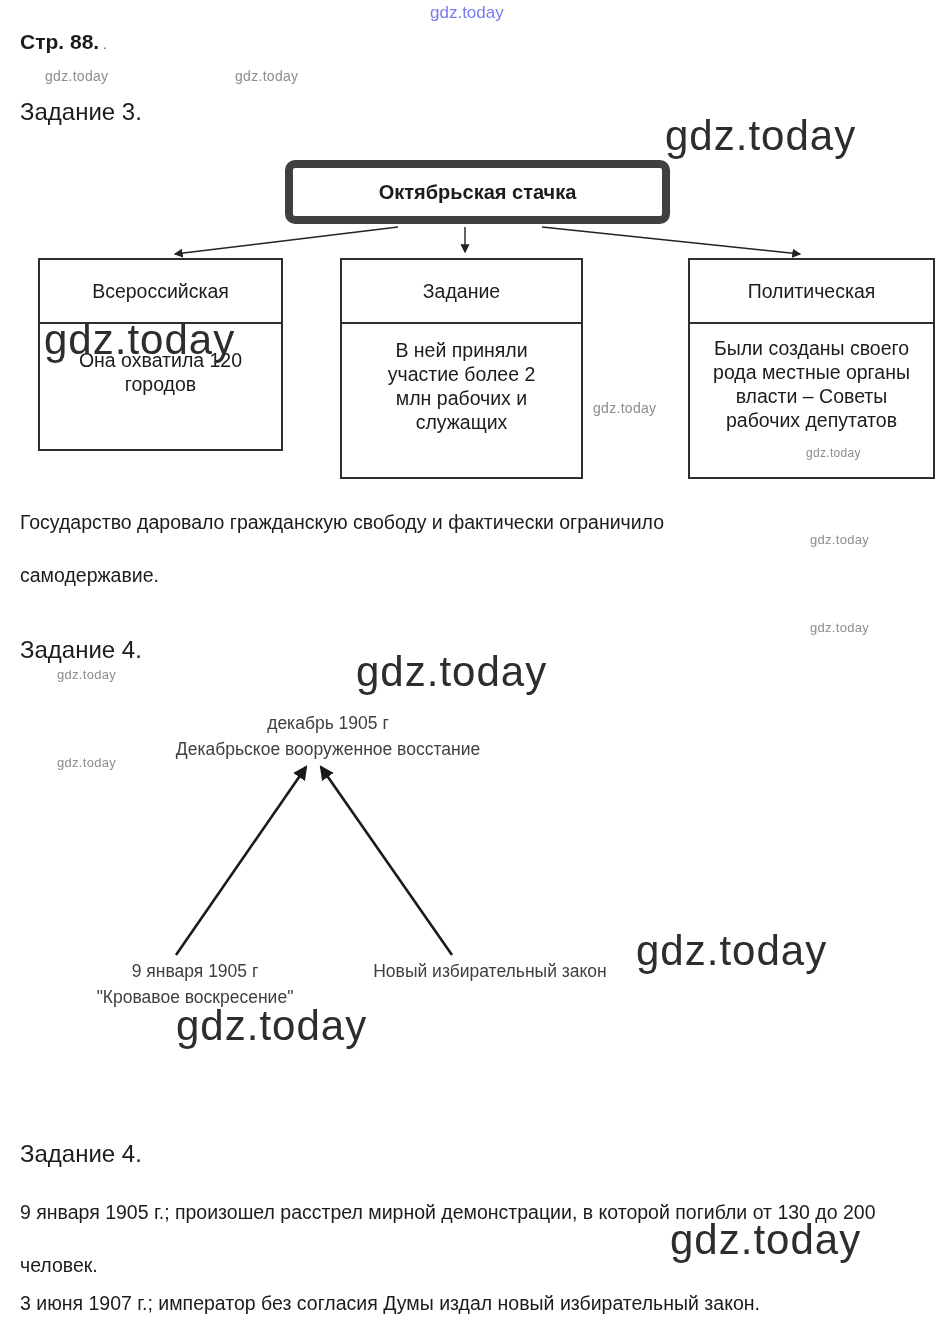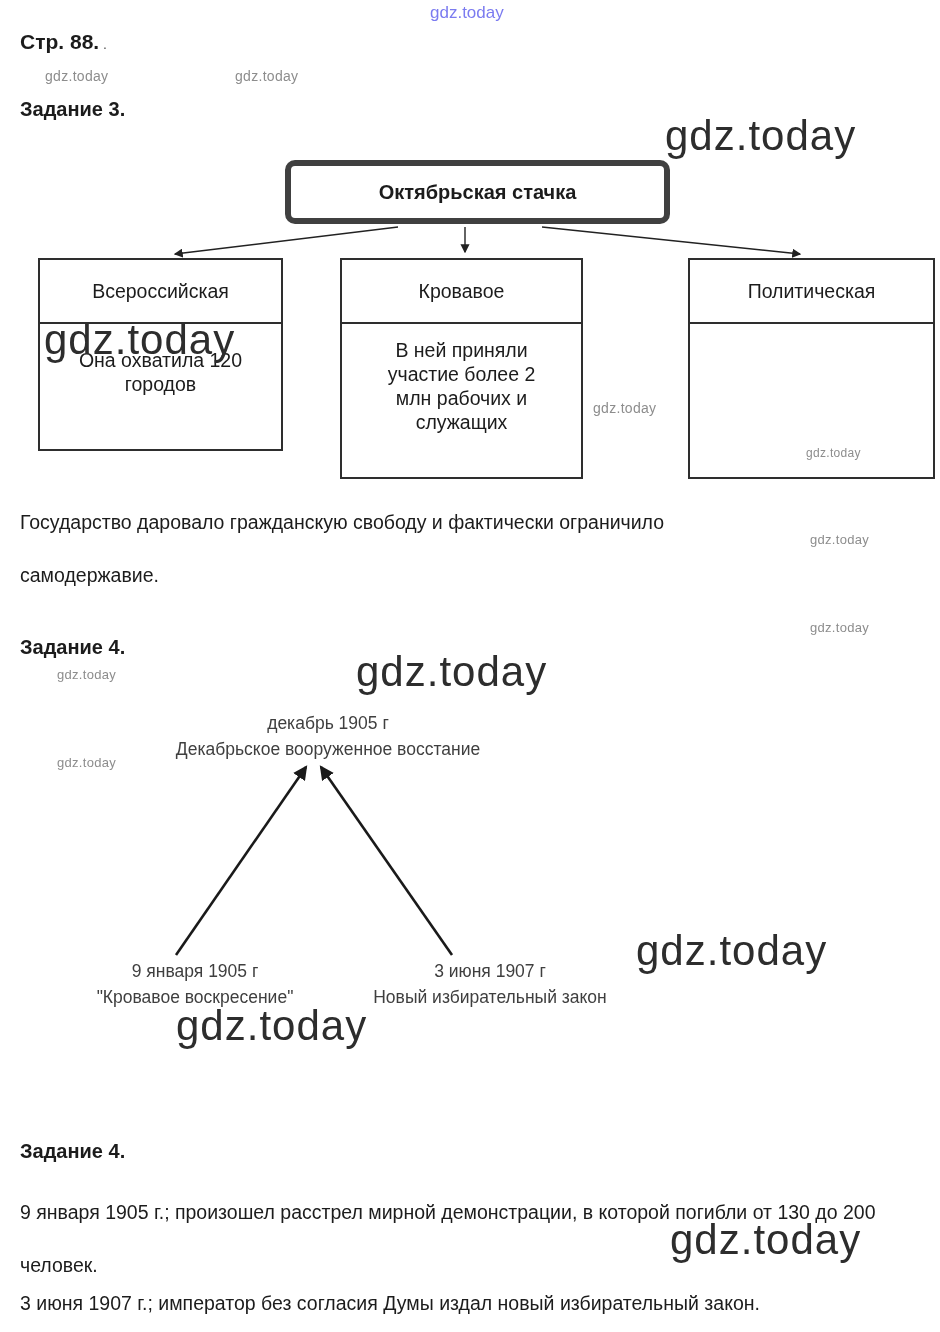--- a/index.html
+++ b/index.html
@@ -4,27 +4,27 @@
 <style>
   html,body{margin:0;padding:0;}
   body{
     width:940px;height:1332px;position:relative;overflow:hidden;
     background:#ffffff;color:#1c1c1c;
     font-family:"Liberation Sans","DejaVu Sans",sans-serif;
   }
   .wm-top{position:absolute;font-size:17px;color:#7b7bf0;z-index:6;}
   .wm-sm{position:absolute;font-size:14px;color:#8d8d8d;letter-spacing:.3px;z-index:6;}
   .wm-lg{position:absolute;font-size:42px;color:#2d2d2d;letter-spacing:1px;z-index:6;white-space:nowrap;}
-  .heading{position:absolute;font-size:20px;font-weight:bold;z-index:2;}
+  .heading{position:absolute;font-size:24px;font-weight:normal;z-index:2;}
   .page-num{position:absolute;font-size:21px;font-weight:bold;z-index:2;}
   .page-num .suffix{font-weight:normal;font-size:14px;color:#555;}
   .para{position:absolute;font-size:19.5px;z-index:2;}
   .root-box{
     position:absolute;box-sizing:border-box;z-index:1;
-    border:6px solid #404040;border-radius:10px;
+    border:8px solid #404040;border-radius:10px;
     display:flex;align-items:center;justify-content:center;
     font-weight:bold;font-size:20px;text-align:center;
   }
   .box{position:absolute;box-sizing:border-box;border:2px solid #2e2e2e;z-index:1;background:transparent;}
   .box-title{
     height:64px;box-sizing:border-box;border-bottom:2px solid #2e2e2e;
     display:flex;align-items:center;justify-content:center;
     font-size:19.5px;text-align:center;
   }
   .box-body{text-align:center;font-size:19.5px;line-height:24px;padding:12px 14px 0;}
@@ -60,25 +60,26 @@
   <line x1="398" y1="2" x2="175" y2="29" stroke="#222" stroke-width="1.4" marker-end="url(#ah1)"></line>
   <line x1="465" y1="2" x2="465" y2="27" stroke="#222" stroke-width="1.4" marker-end="url(#ah1)"></line>
   <line x1="542" y1="2" x2="800" y2="29" stroke="#222" stroke-width="1.4" marker-end="url(#ah1)"></line>
 </svg>
 
 <div class="box" style="left:38px;top:258px;width:245px;height:193px;">
   <div class="box-title">Всероссийская</div>
   <div class="box-body body-left">Она охватила 120 городов</div>
 </div>
 <div class="box" style="left:340px;top:258px;width:243px;height:221px;">
-  <div class="box-title">Кровавое</div>
+  <div class="box-title">Задание</div>
   <div class="box-body body-mid">В ней приняли участие более 2 млн рабочих и служащих</div>
 </div>
 <div class="box" style="left:688px;top:258px;width:247px;height:221px;">
   <div class="box-title">Политическая</div>
+  <div class="box-body body-right">Были созданы своего рода местные органы власти – Советы рабочих депутатов</div>
 </div>
 
 <div class="wm-lg" style="left:44px;top:316px;">gdz.today</div>
 <div class="wm-sm" style="left:593px;top:400px;">gdz.today</div>
 <div class="wm-sm" style="left:806px;top:446px;font-size:12px;">gdz.today</div>
 
 <div class="para" style="left:20px;top:496px;width:770px;line-height:53px;">Государство даровало гражданскую свободу и фактически ограничило самодержавие.</div>
 <div class="wm-sm" style="left:810px;top:532px;font-size:13px;">gdz.today</div>
 <div class="wm-sm" style="left:810px;top:620px;font-size:13px;">gdz.today</div>
 
@@ -100,21 +101,20 @@
   </defs>
   <line x1="176" y1="198" x2="306" y2="10" stroke="#1a1a1a" stroke-width="2.6" marker-end="url(#ah2)"></line>
   <line x1="452" y1="198" x2="321" y2="10" stroke="#1a1a1a" stroke-width="2.6" marker-end="url(#ah2)"></line>
 </svg>
 
 <div class="diagram-label" style="left:50px;top:958px;width:290px;">
   <div>9 января 1905 г</div>
   <div>"Кровавое воскресение"</div>
 </div>
 <div class="diagram-label" style="left:345px;top:958px;width:290px;">
-  <div>3 июня 1907 г</div>
   <div>Новый избирательный закон</div>
 </div>
 
 <div class="wm-lg" style="left:636px;top:927px;">gdz.today</div>
 <div class="wm-lg" style="left:176px;top:1002px;">gdz.today</div>
 
 <div class="heading" style="left:20px;top:1140px;">Задание 4.</div>
 <div class="para" style="left:20px;top:1186px;width:900px;line-height:53px;">9 января 1905 г.; произошел расстрел мирной демонстрации, в которой погибли от 130 до 200 человек.</div>
 <div class="wm-lg" style="left:670px;top:1216px;">gdz.today</div>
 <div class="para" style="left:20px;top:1288px;width:900px;line-height:30px;">3 июня 1907 г.; император без согласия Думы издал новый избирательный закон.</div>

